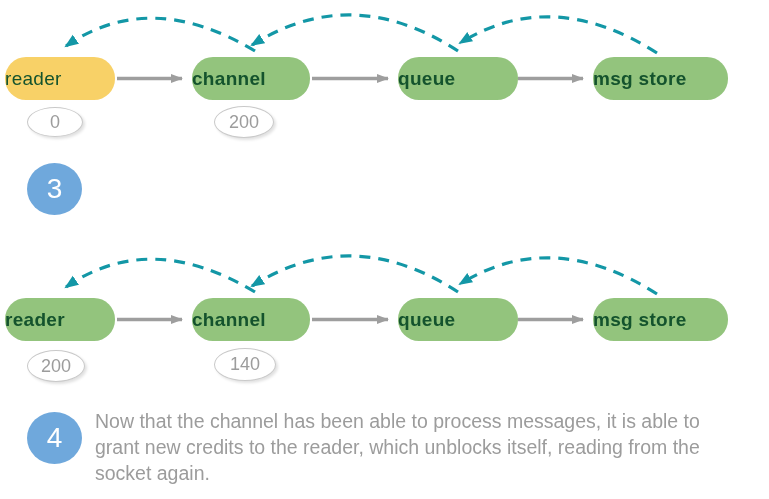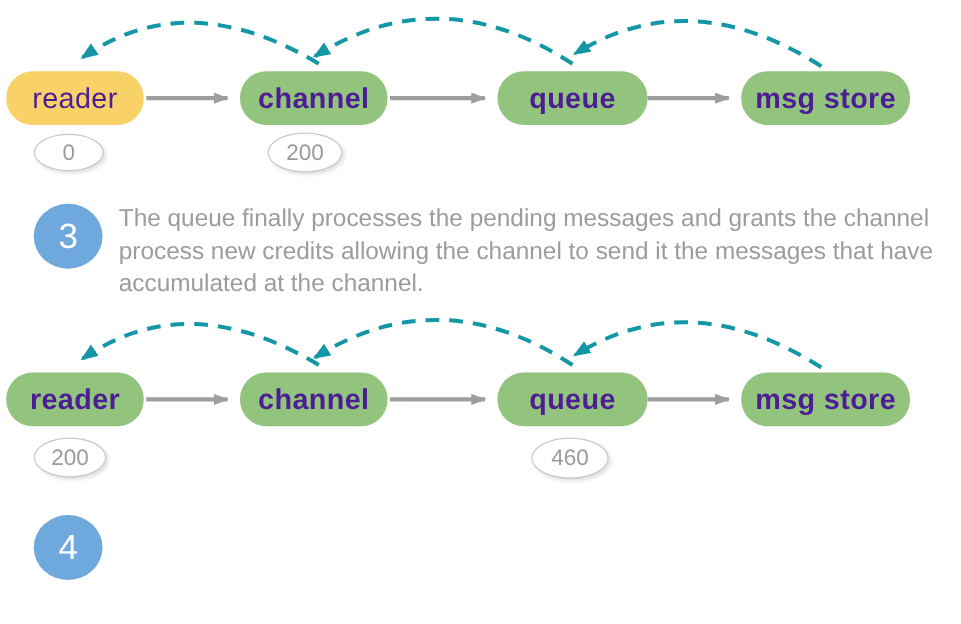--- a/index.html
+++ b/index.html
@@ -13,23 +13,22 @@
   }
   .diagram { position: absolute; left: 0; width: 769px; height: 145px; }
   .diagram svg { position: absolute; left: 0; top: 0; display: block; }
   .node {
     position: absolute;
     top: 57px;
     height: 43px;
     border-radius: 21px;
     display: flex;
     align-items: center;
-    justify-content: center;
-    color: #4c1d95;
-    font-size: 23px;
+    color: #14532d;
+    font-size: 19px;
     letter-spacing: 0.3px;
   }
   .node.yellow { background: #F8D167; }
   .node.green  { background: #93C47D; font-weight: bold; }
   .credit {
     position: absolute;
     background: #ffffff;
     border: 1.5px solid #C9C9C9;
     border-radius: 50%;
     display: flex;
@@ -101,21 +100,20 @@
     <div class="node green" style="left:593px; width:135px;">
       <span>msg store</span>
     </div>
     <div class="credit" style="left:27px; top:107px; width:56px; height:30px;">0</div>
     <div class="credit" style="left:214px; top:106px; width:60px; height:32px;">200</div>
   </section>
 
   <div class="step-badge" style="top:163px;">
     <span>3</span>
   </div>
-  <p class="step-text" style="top:162px;">The queue finally processes the pending messages and grants the channel process new credits allowing the channel to send it the messages that have accumulated at the channel.</p>
 
   <section class="diagram" style="top:241px;">
     <svg width="769" height="140" viewBox="0 0 769 140">
       <defs>
         <marker id="teal-arrow-1" markerUnits="userSpaceOnUse" markerWidth="15" markerHeight="12" refX="12" refY="5.5" orient="auto">
           <path d="M0,0 L14,5.5 L0,11 z" fill="#1397A6"></path>
         </marker>
         <marker id="gray-arrow-1" markerUnits="userSpaceOnUse" markerWidth="13" markerHeight="10" refX="11" refY="4.5" orient="auto">
           <path d="M0,0 L12,4.5 L0,9 z" fill="#9E9E9E"></path>
         </marker>
@@ -137,20 +135,21 @@
     <div class="node green" style="left:192px; width:118px;">
       <span>channel</span>
     </div>
     <div class="node green" style="left:398px; width:120px;">
       <span>queue</span>
     </div>
     <div class="node green" style="left:593px; width:135px;">
       <span>msg store</span>
     </div>
     <div class="credit" style="left:27px; top:109px; width:58px; height:32px;">200</div>
-    <div class="credit" style="left:425px; top:109px; width:62px; height:33px;">460</div>
+    <div class="credit" style="left:214px; top:107px; width:62px; height:33px;">140</div>
   </section>
 
   <div class="step-badge" style="top:412px;">
     <span>4</span>
   </div>
+  <p class="step-text" style="top:408px;">Now that the channel has been able to process messages, it is able to grant new credits to the reader, which unblocks itself, reading from the socket again.</p>
 
 </div>
 
 </body></html>

